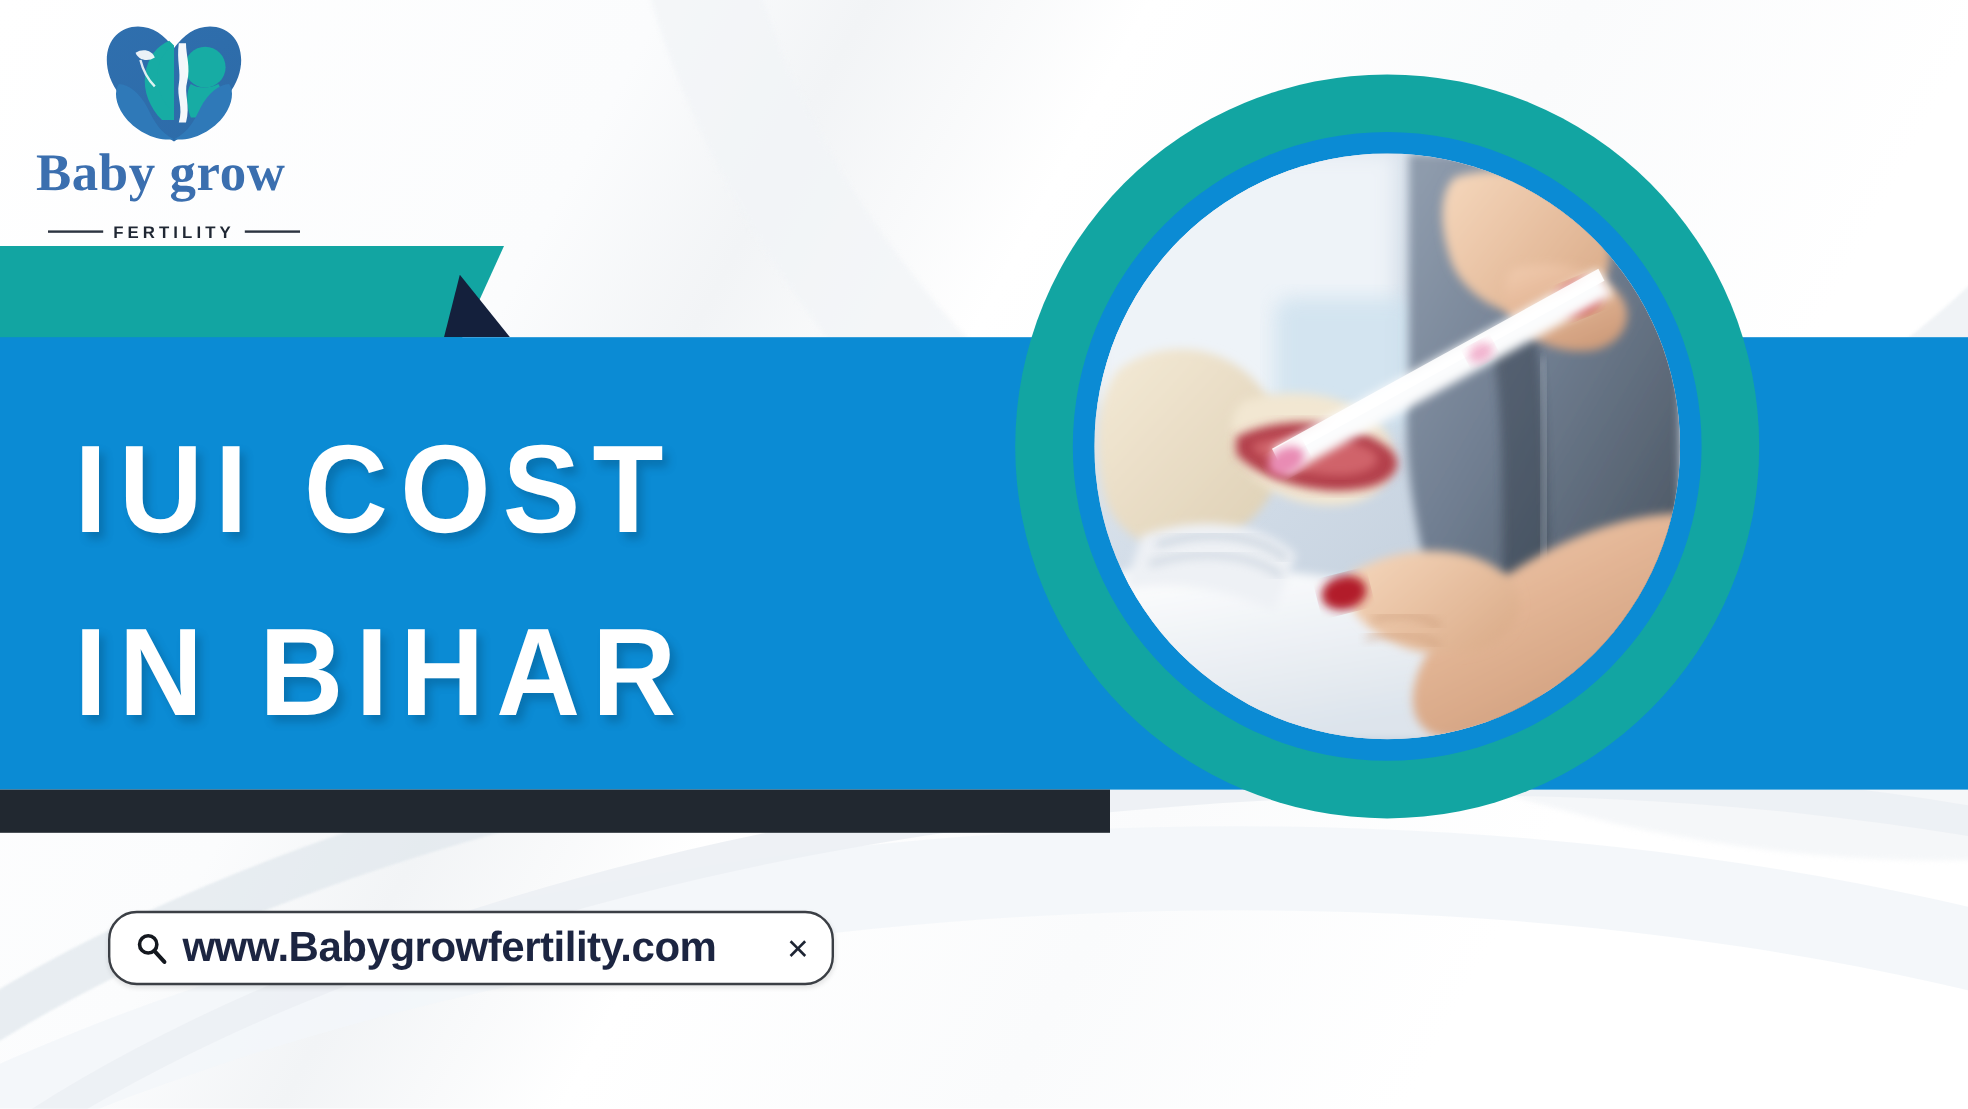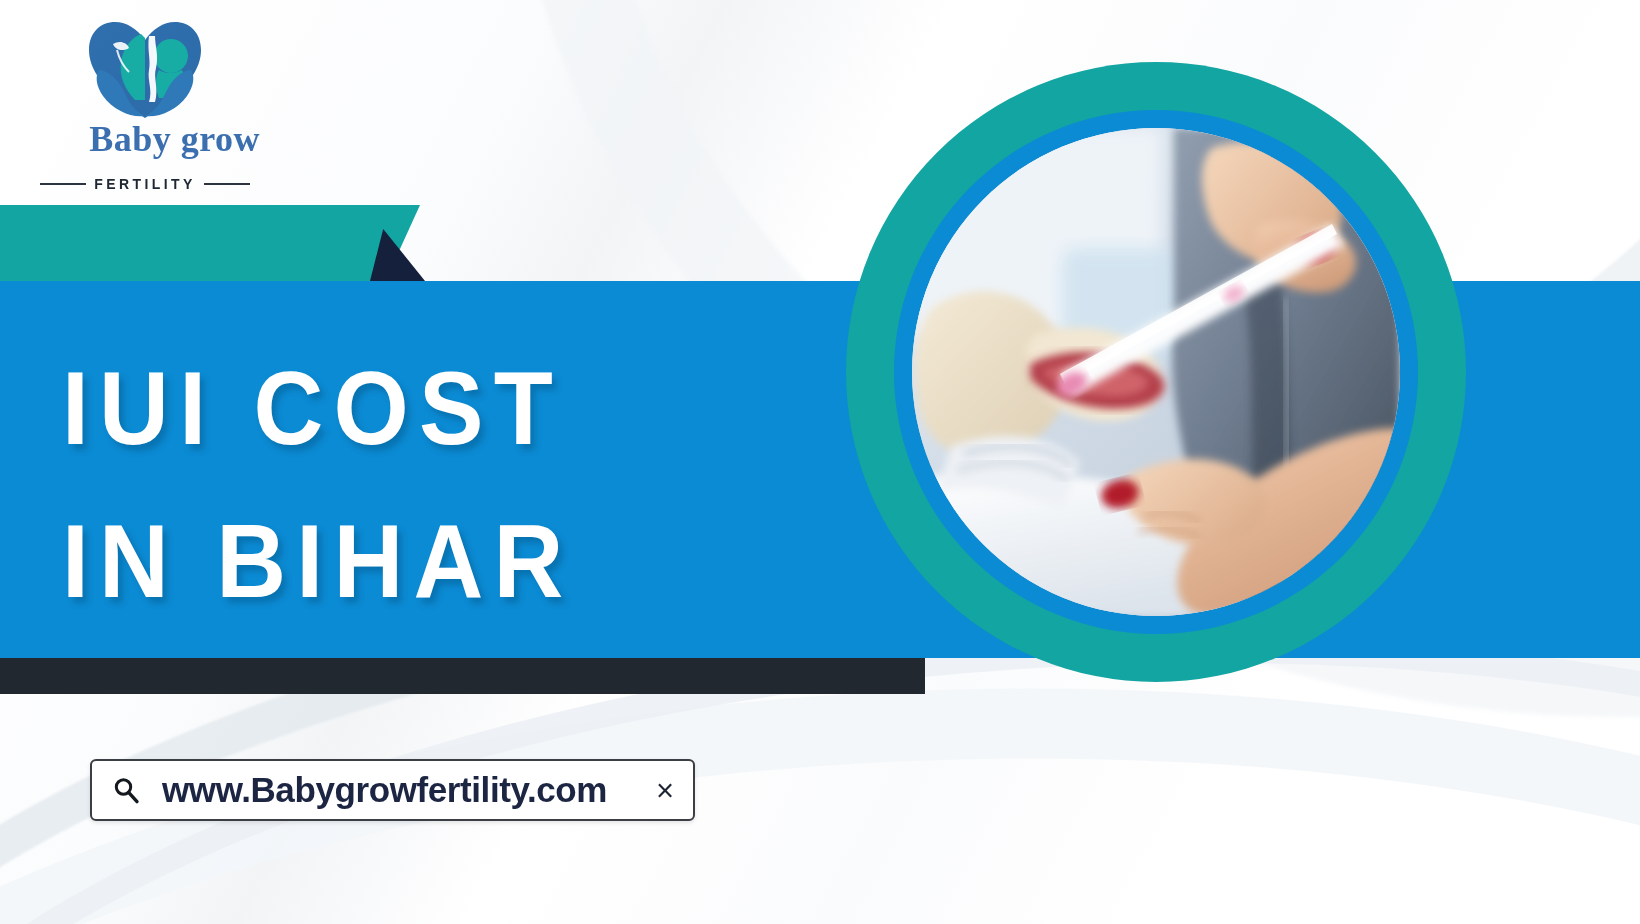--- a/index.html
+++ b/index.html
@@ -94,24 +94,24 @@
     white-space:pre-line;
     transform:scaleX(.93);
     transform-origin:left center;
   }
 
   
   .logo{position:absolute; left:30px; top:16px; width:230px;}
   .logo-mark{display:block;margin:0 auto;}
   .logo-word{
     display:block;
-    text-align:right;
+    text-align:left;
     margin-top:-2px;
     font-family:"Liberation Serif", serif;
-    font-size:36px;
+    font-size:44px;
     font-weight:700;
     color:var(--logo-blue);
     letter-spacing:.5px;
   }
   .logo-sub-row{
     display:flex; align-items:center; justify-content:center;
     gap:8px; margin-top:16px;
   }
   .logo-rule{height:1.5px;width:46px;background:#2c3440;}
   .logo-sub{
@@ -145,25 +145,25 @@
   }
   .photo svg{display:block;width:100%;height:100%;}
 
   
   .searchbar{
     position:absolute;
     left:90px; top:759px;
     width:605px; height:62px;
     background:#ffffff;
     border:2px solid #3b3f45;
-    border-radius:6px;
+    border-radius:24px;
     display:flex;
     align-items:center;
     padding:0 19px;
-    gap:21px;
+    gap:11px;
     box-shadow:0 2px 4px rgba(0,0,0,.10);
   }
   .search-icon{flex:0 0 auto;display:flex;align-items:center;}
   .search-text{
     flex:1 1 auto;
     font-size:35px;
     font-weight:700;
     color:var(--navy-text);
     letter-spacing:-.4px;
     white-space:nowrap;

